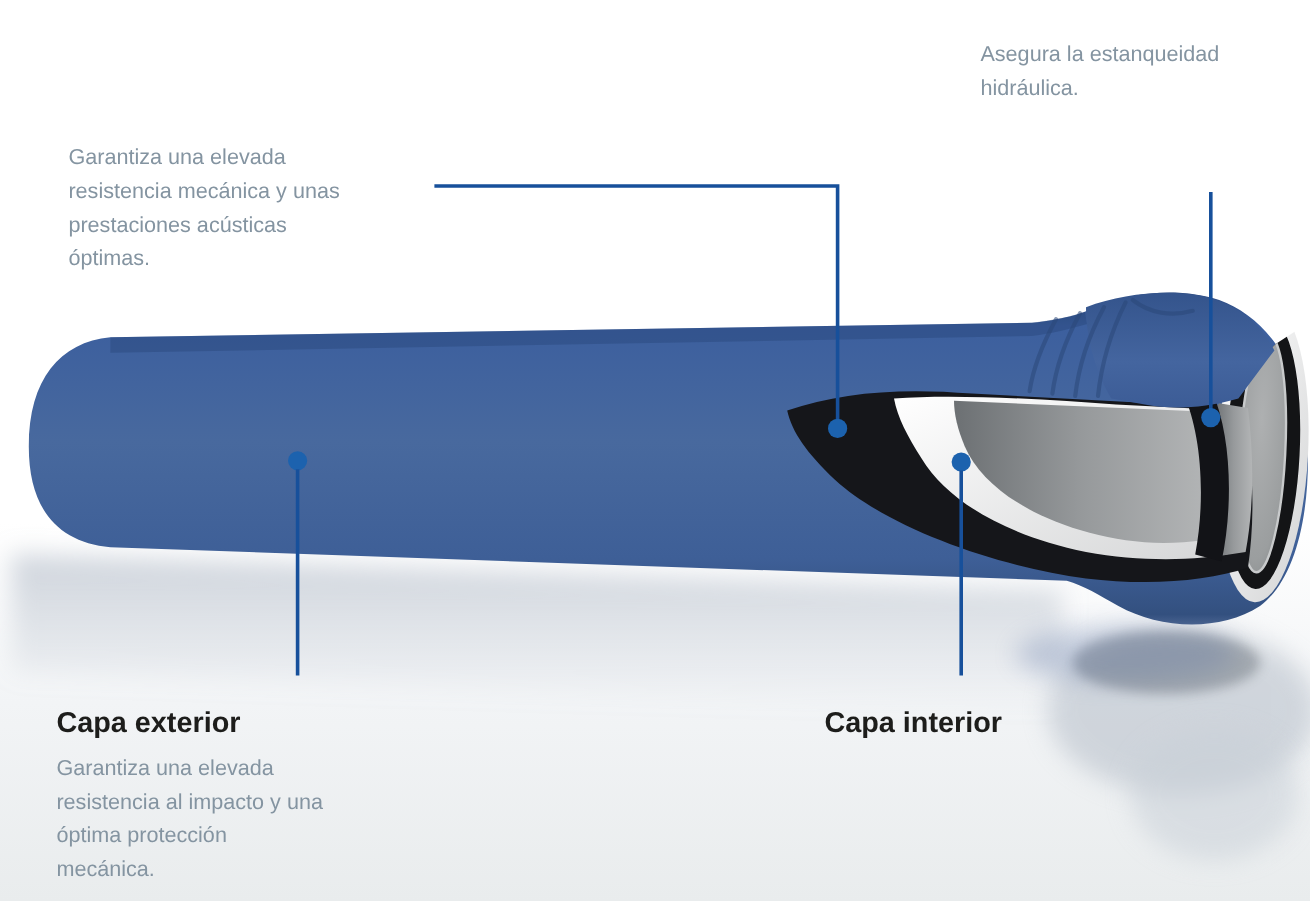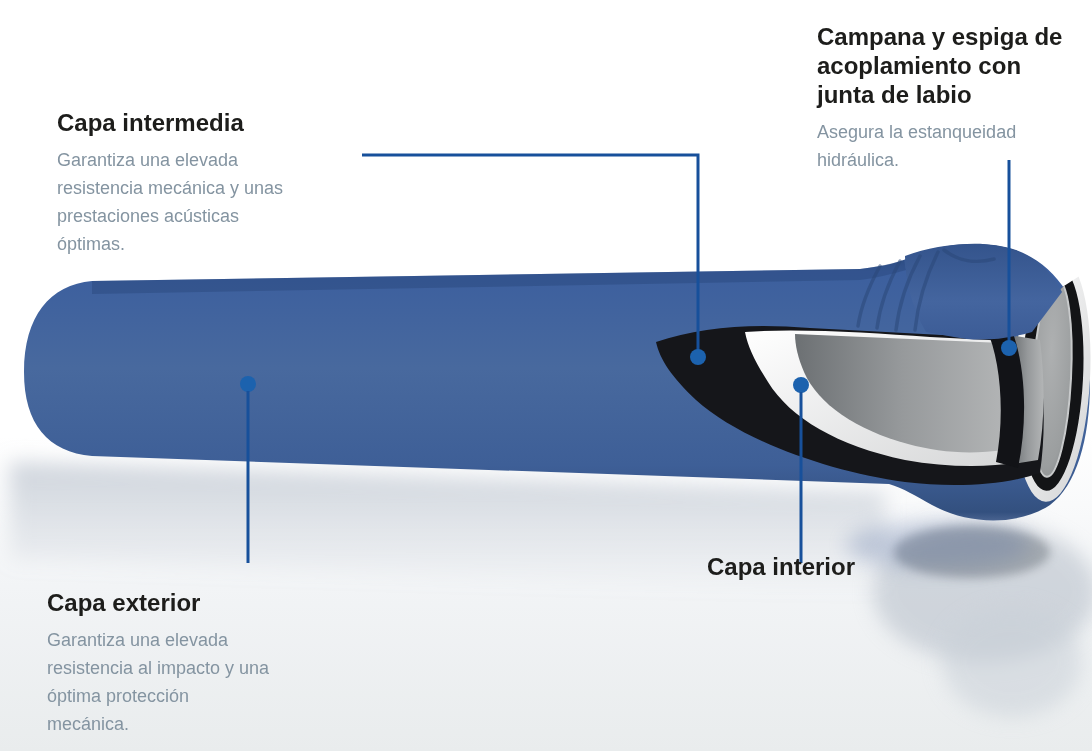--- a/index.html
+++ b/index.html
@@ -16,21 +16,21 @@
   }
   .callout .body{
     margin-top:9px;font-size:18px;line-height:28px;color:var(--body-color,#8494a1);
     white-space:pre-line;
   }
   .leader{stroke:var(--leader-line,#17509b);stroke-width:3;fill:none;}
   .leader-dot{fill:var(--leader-dot,#1c62ae);}
   #c-intermedia{left:57px;top:108px;width:330px;}
   #c-campana{left:817px;top:22px;width:272px;}
   #c-exterior{left:47px;top:588px;width:340px;}
-  #c-interior{left:687px;top:552px;width:300px;margin-left:20px;}
+  #c-interior{left:687px;top:588px;width:300px;}
 </style>
 </head>
 <body>
 
 <div class="stage">
 
   <svg class="art" viewBox="0 0 1092 751" aria-hidden="true">
     <defs>
       <linearGradient id="gBody" x1="0" y1="0" x2="0" y2="1">
         <stop offset="0" stop-color="#2c4a7f"></stop>
@@ -144,31 +144,27 @@
 
       <circle class="leader-dot" cx="248" cy="384" r="8"></circle>
       <line class="leader" x1="248" y1="391" x2="248" y2="563"></line>
 
       <circle class="leader-dot" cx="801" cy="385" r="8"></circle>
       <line class="leader" x1="801" y1="392" x2="801" y2="563"></line>
     </g>
   </svg>
 
   <div class="callout" id="c-intermedia">
-    <div class="title">Capa intermedia</div>
     <div class="body">Garantiza una elevada
 resistencia mecánica y unas
 prestaciones acústicas
 óptimas.</div>
   </div>
 
   <div class="callout" id="c-campana">
-    <div class="title">Campana y espiga de
-acoplamiento con
-junta de labio</div>
     <div class="body">Asegura la estanqueidad
 hidráulica.</div>
   </div>
 
   <div class="callout" id="c-exterior">
     <div class="title">Capa exterior</div>
     <div class="body">Garantiza una elevada
 resistencia al impacto y una
 óptima protección
 mecánica.</div>

